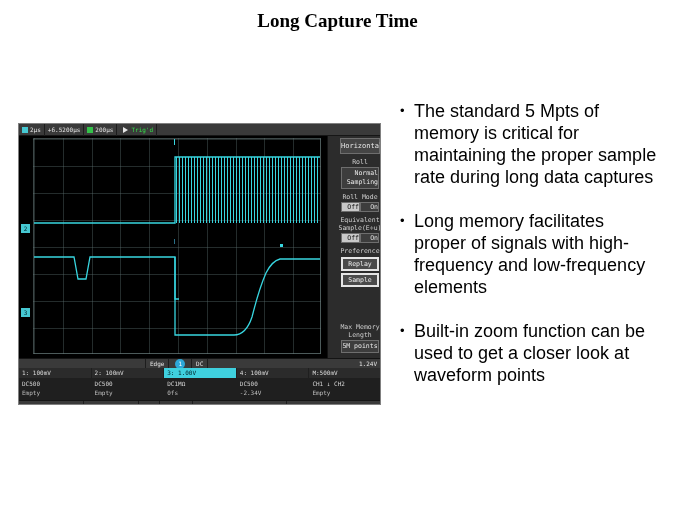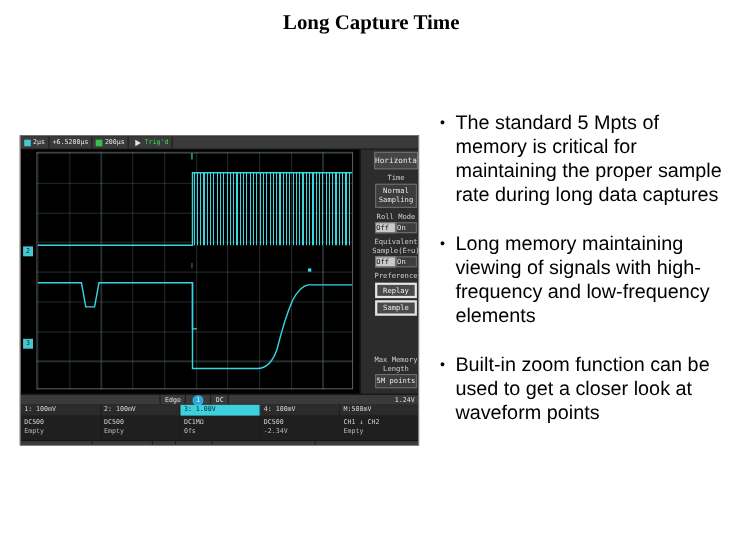--- a/index.html
+++ b/index.html
@@ -160,21 +160,21 @@
   .onoff {
     margin: 1px 3px 0 3px;
     display: flex;
     height: 10px;
   }
   .onoff div {
     flex: 1;
     border: 1px solid #6e6e6e;
     font-size: 6.5px;
     line-height: 8px;
-    text-align: left;
+    text-align: right;
     background: #3d3d3d;
     color: #e0e0e0;
   }
   .onoff div.sel {
     background: #c9c9c9;
     color: #111;
   }
   .menu-btn {
     margin: 2px 3px 0 3px;
     background: #4a4a4a;
@@ -348,22 +348,22 @@
         <rect x="140" y="0" width="1" height="6" fill="#38d6e0"></rect>
         <rect x="140" y="100" width="1" height="5" fill="#2b6f86"></rect>
         <rect x="246" y="105" width="3" height="3" fill="#38d6e0"></rect>
       </svg>
     </div>
   </div>
 
   <div class="menu">
     <div class="menu-title">Horizontal</div>
 
-    <div class="menu-sec">Time</div>
-    <div class="menu-box" style="white-space:pre-line;">Normal
+    <div class="menu-sec">Roll</div>
+    <div class="menu-box" style="white-space:pre-line;text-align:right;">Normal
 Sampling</div>
 
     <div class="menu-sec">Roll Mode</div>
     <div class="onoff">
       <div class="sel">Off</div>
       <div>On</div>
     </div>
 
     <div class="menu-sec" style="white-space:pre-line;">Equivalent
 Sample(E÷u)</div>
@@ -431,19 +431,19 @@
   </div>
 </div>
 
 <div class="bullets">
   <div class="bullet">
     <div class="dot">•</div>
     <div class="txt">The standard 5 Mpts of memory is critical for maintaining the proper sample rate during long data captures</div>
   </div>
   <div class="bullet">
     <div class="dot">•</div>
-    <div class="txt">Long memory maintaining viewing of signals with high-frequency and low-frequency elements</div>
+    <div class="txt">Long memory facilitates proper of signals with high-frequency and low-frequency elements</div>
   </div>
   <div class="bullet">
     <div class="dot">•</div>
     <div class="txt">Built-in zoom function can be used to get a closer look at waveform points</div>
   </div>
 </div>
 
 </body></html>

